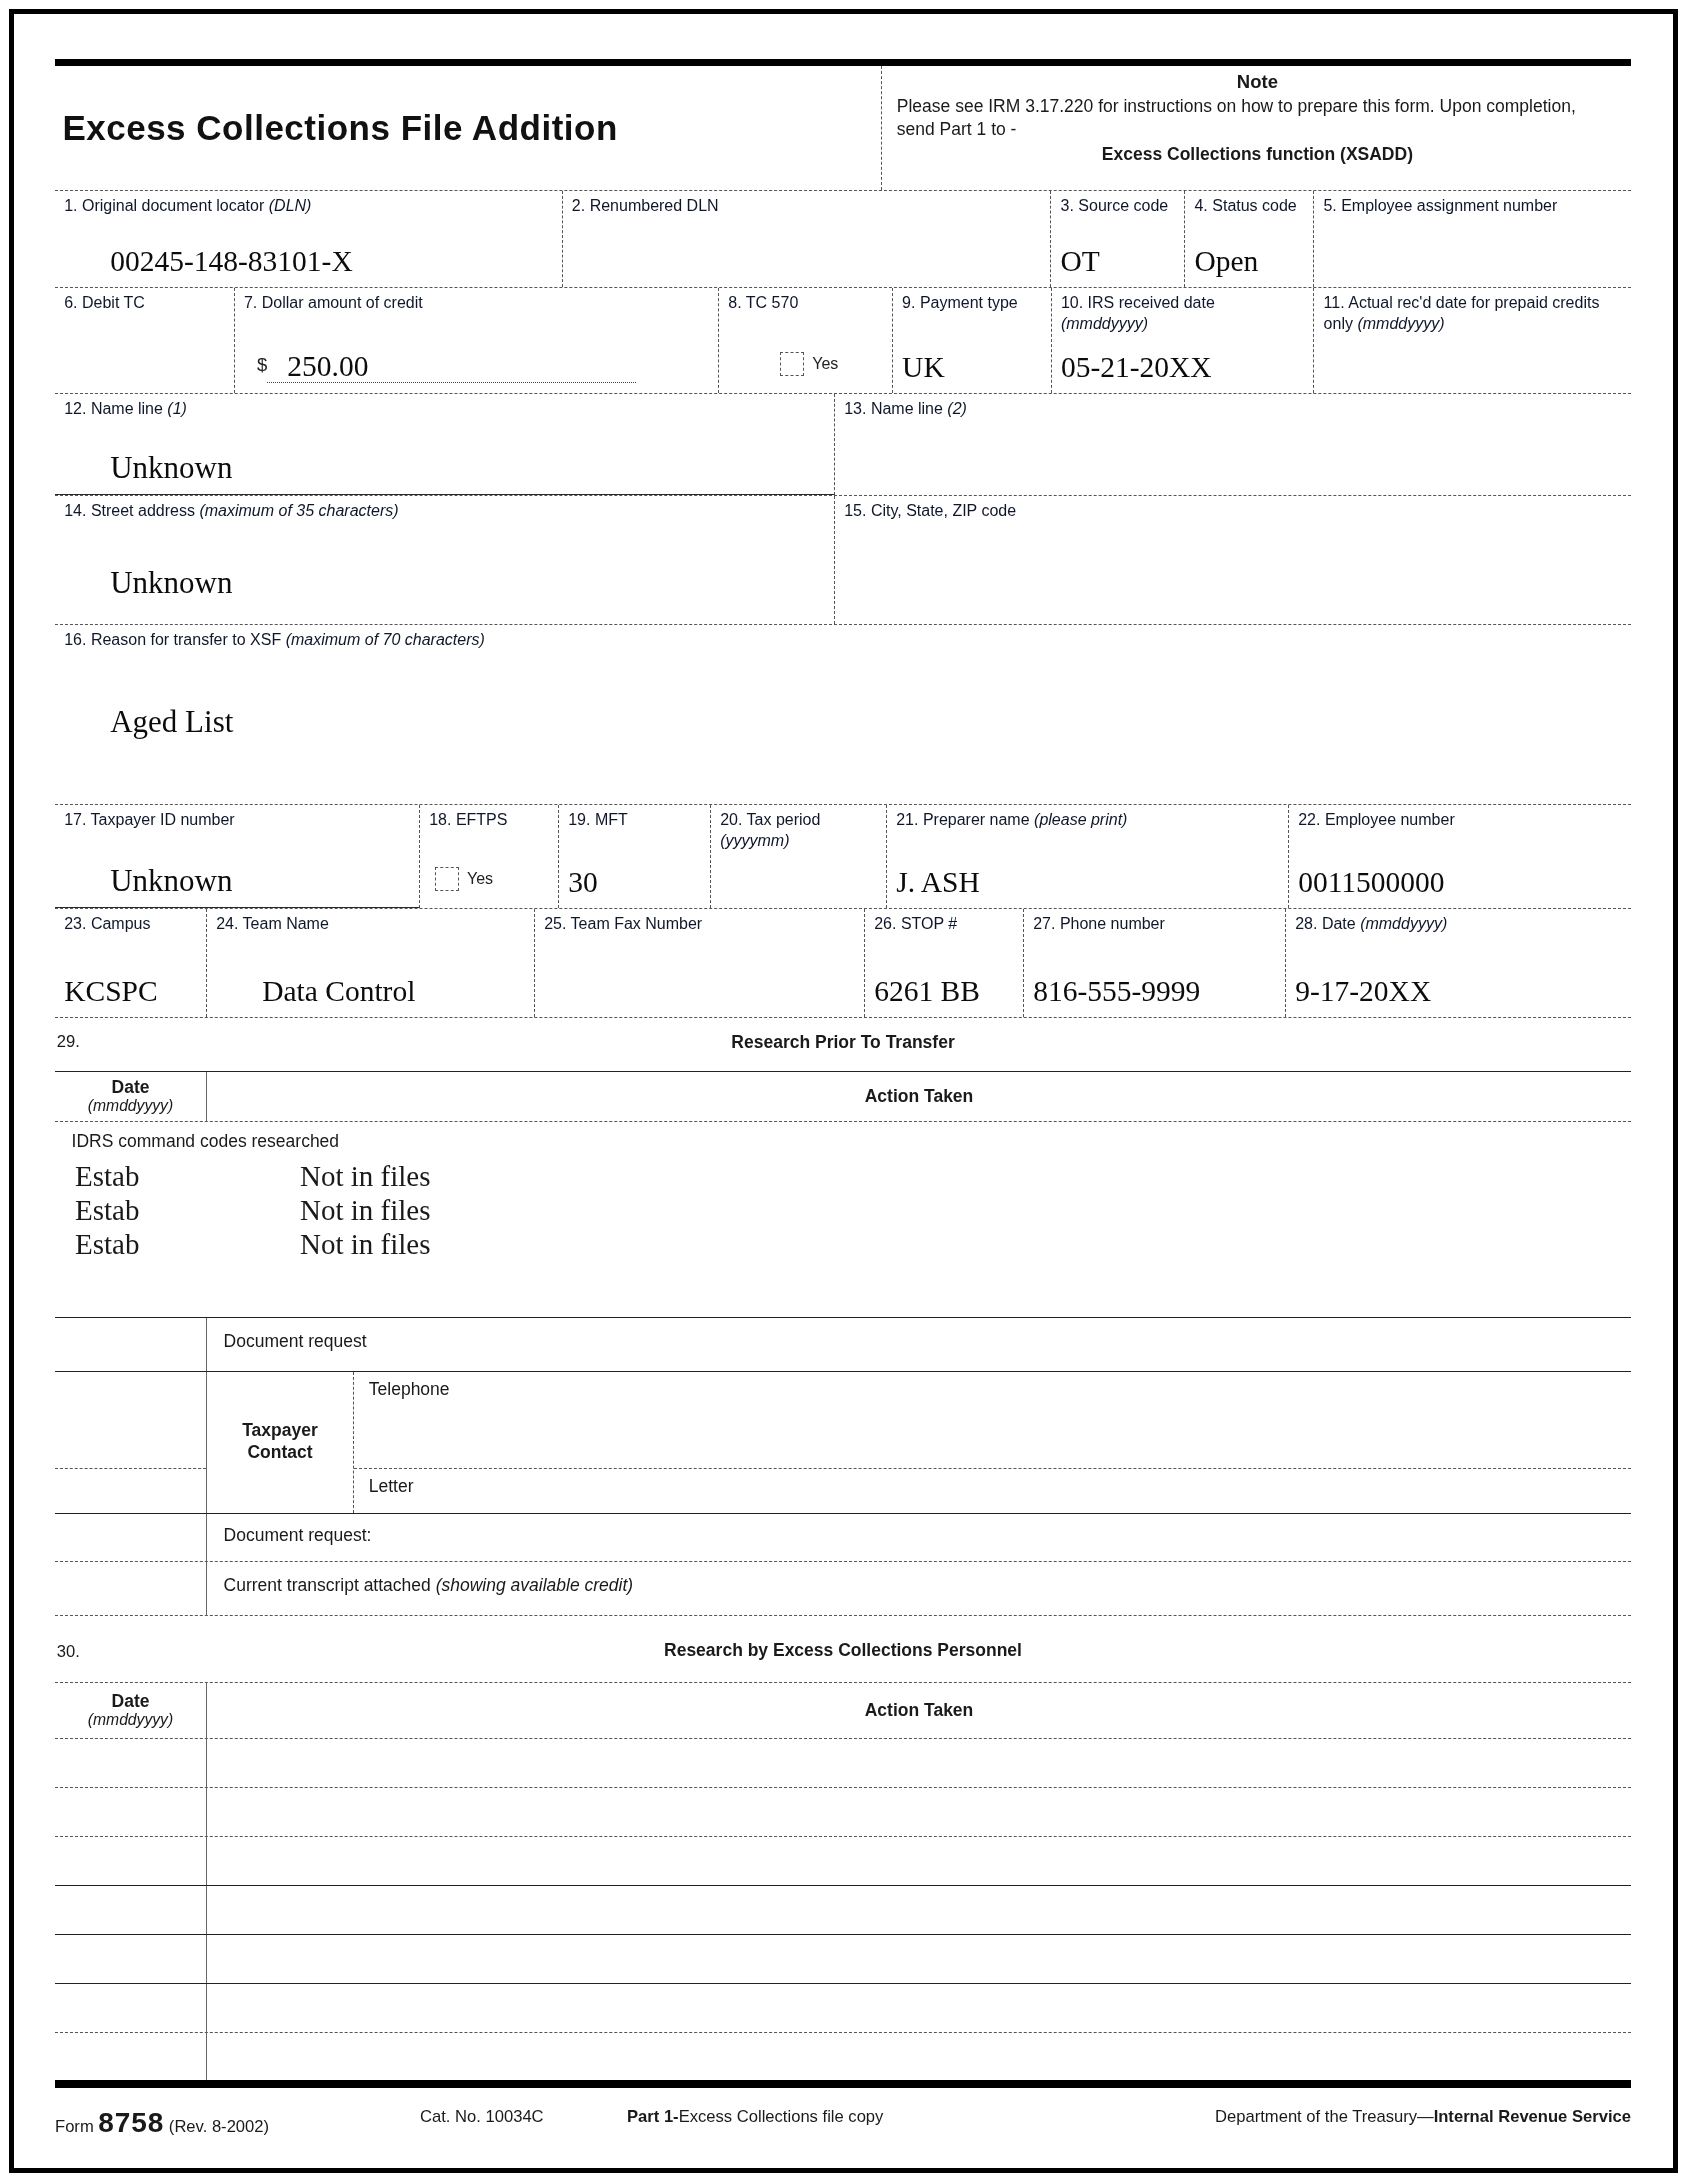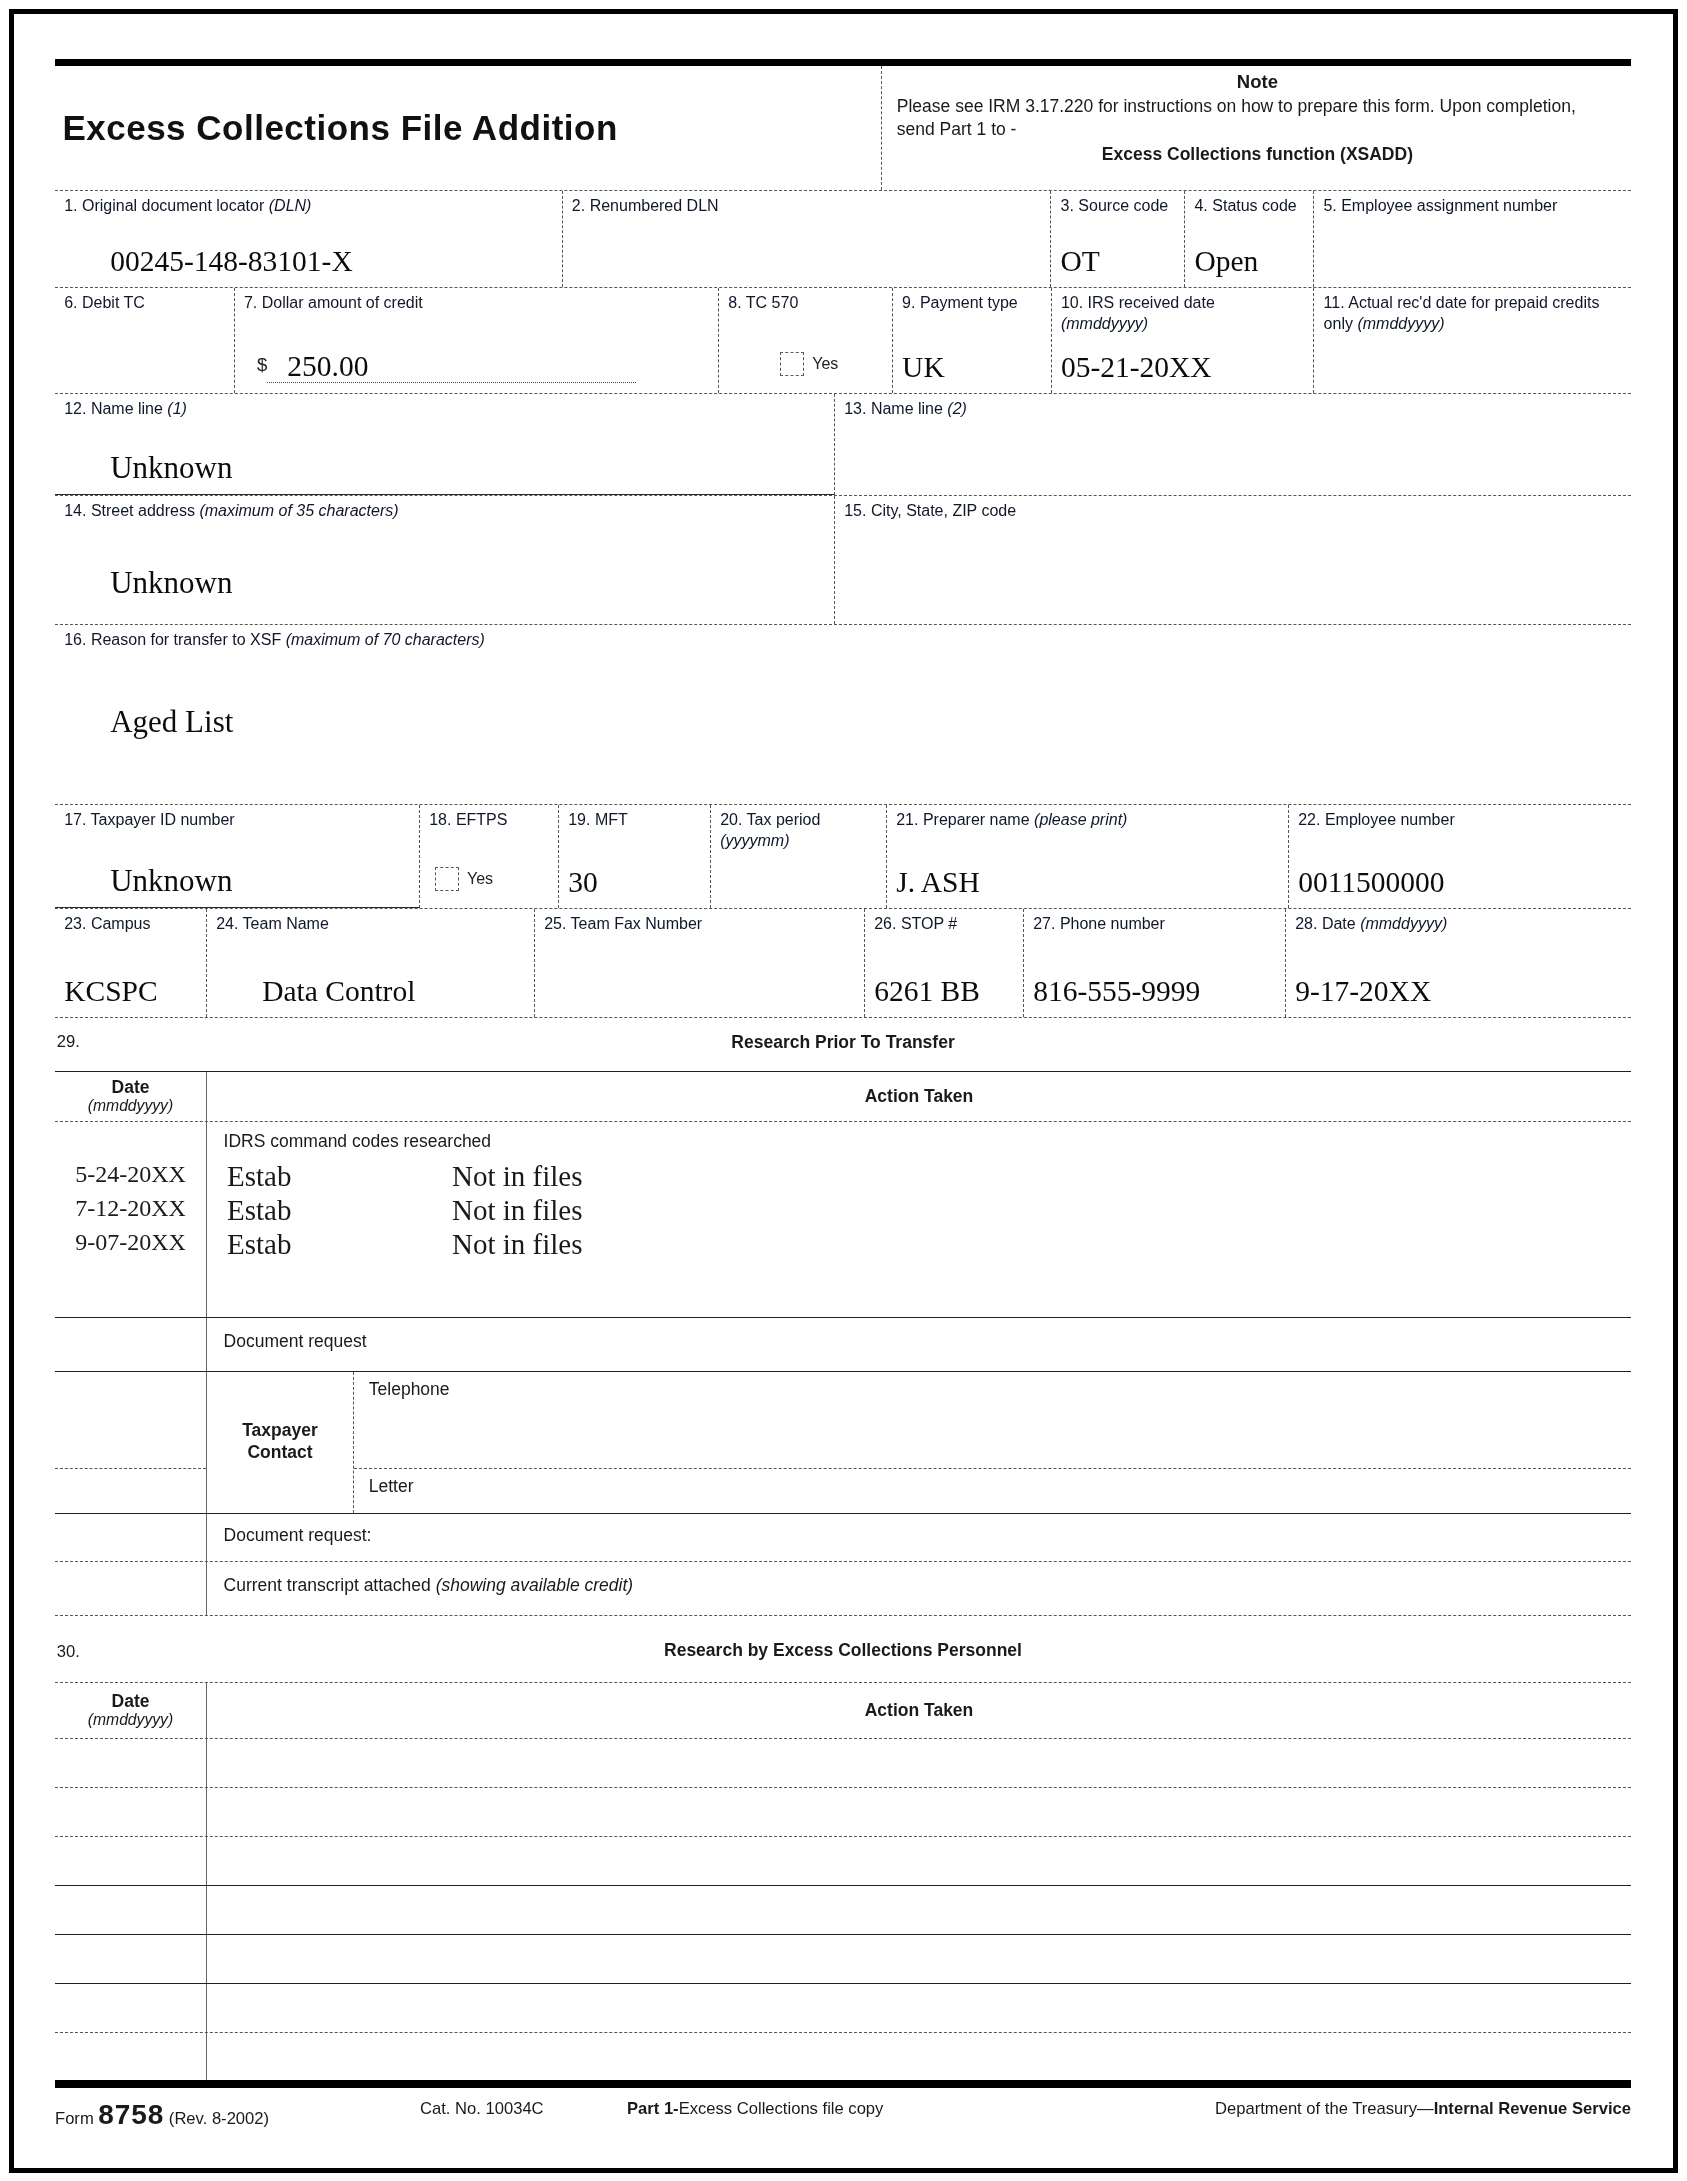--- a/index.html
+++ b/index.html
@@ -81,21 +81,21 @@
   .tc-right { flex:1; display:flex; flex-direction:column; }
   .tc-tel { height:97px; border-bottom:0.9px dashed #555; padding:7.4px 0 0 14.8px; font-size:17.5px; }
   .tc-letter { flex:1; padding:7.4px 0 0 14.8px; font-size:17.5px; }
 
   .empty-row { display:flex; height:49px; }
   .empty-row.dash { border-bottom:0.9px dashed #555; }
   .empty-row.solid { border-bottom:1.8px solid #222; }
   .empty-row.lastrow { height:47px; }
 
   
-  .footer { position:relative; height:48px; margin-top:0; }
+  .footer { position:relative; height:48px; margin-top:8px; }
   .footer .f-item { position:absolute; top:11px; font-size:16.6px; white-space:nowrap; }
   .f-formword { left:0; }
   .f-formnum { font-size:28px; font-weight:bold; letter-spacing:0.9px; }
   .f-cat { left:365px; }
   .f-part { left:572px; }
   .f-part b { font-weight:bold; }
   .f-dept { right:0; }
   .f-dept b { font-weight:bold; }
 </style>
 </head>
@@ -268,25 +268,20 @@
           <span class="b">Date</span>
           <span class="i">(mmddyyyy)</span>
         </div>
       </div>
       <div class="actioncol">
         <span class="action-title">Action Taken</span>
       </div>
     </div>
 
     <div class="idrs-block">
-      <div class="datecol idrs-dates">
-        <div class="idrs-date">5-24-20XX</div>
-        <div class="idrs-date">7-12-20XX</div>
-        <div class="idrs-date">9-07-20XX</div>
-      </div>
       <div class="idrs-main">
         <div class="idrs-label">IDRS command codes researched</div>
         <div class="idrs-row">
           <span class="idrs-code">Estab</span><span class="idrs-result">Not in files</span>
         </div>
         <div class="idrs-row">
           <span class="idrs-code">Estab</span><span class="idrs-result">Not in files</span>
         </div>
         <div class="idrs-row">
           <span class="idrs-code">Estab</span><span class="idrs-result">Not in files</span>

